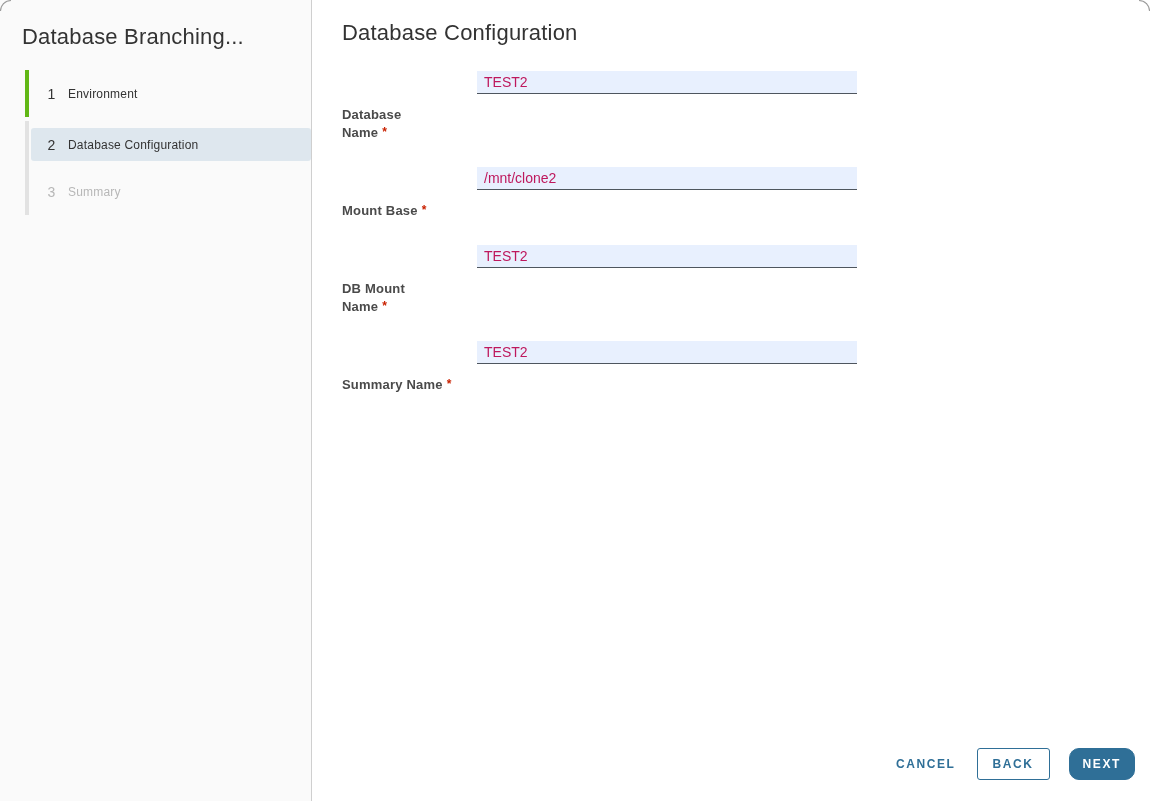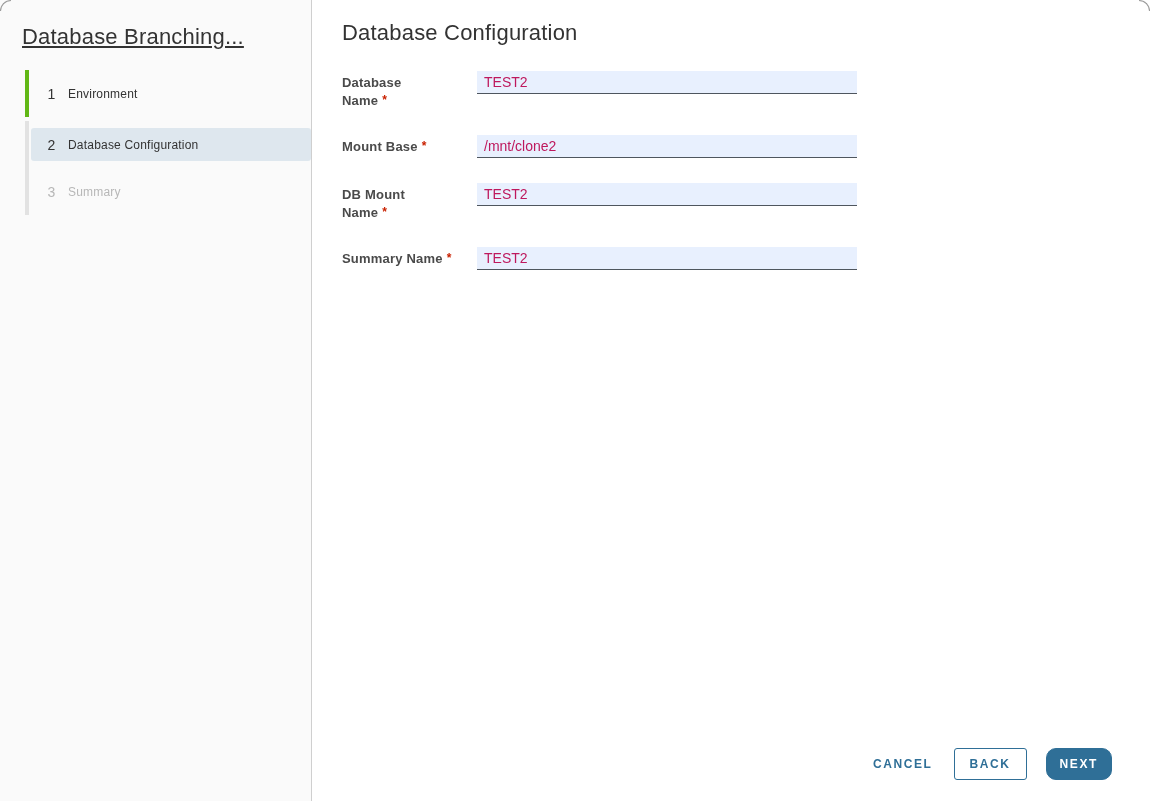--- a/index.html
+++ b/index.html
@@ -8,45 +8,45 @@
   .wizard { position:relative; display:flex; width:1150px; height:801px; background:#fff; }
 
   
   .corner { position:absolute; width:11px; height:11px; border:0 solid #9a9a9a; pointer-events:none; z-index:5; }
   .corner.tl { top:0; left:0; border-top-width:1px; border-left-width:1px; border-top-left-radius:11px; }
   .corner.tr { top:0; right:0; border-top-width:1px; border-right-width:1px; border-top-right-radius:11px; }
 
   
   .sidebar { width:312px; min-width:312px; height:100%; background:#fafafa; border-right:1px solid #cfcfcf; }
   .sidebar-title { margin:24px 20px 0 22px; font-size:22px; font-weight:300; color:#333;
-                   letter-spacing:.2px; line-height:26px; white-space:nowrap; overflow:hidden;text-decoration:underline; }
+                   letter-spacing:.2px; line-height:26px; white-space:nowrap; overflow:hidden; }
   .steps { margin:20px 0 0 25px; }
   .step { display:flex; align-items:stretch; height:47px; border-left:4px solid #e2e2e2; cursor:pointer; }
   .step.completed { border-left-color:#61b715; margin-bottom:4px; }
   .step-inner { flex:1; display:flex; align-items:center; margin-left:2px; padding-left:15px; }
   .step.current .step-inner { background:#dee7ee; border-radius:3px; margin:7px 0 7px 2px; }
   .step-num { width:11px; text-align:center; margin-right:11px; font-size:14px; color:#333; }
   .step-label { font-size:12px; color:#333; letter-spacing:.2px; }
   .step.upcoming .step-num, .step.upcoming .step-label { color:#b7b7b7; }
 
   
   .main { position:relative; flex:1; height:100%; background:#fff; padding:20px 0 0 30px; }
   .main-title { font-size:22px; font-weight:300; color:#333; letter-spacing:.2px; line-height:26px; }
   .form { margin-top:25px; }
   .field-row { display:flex; align-items:flex-start; margin-bottom:25px; }
   .field-label { width:135px; min-width:135px; padding-top:3px; font-size:13px; font-weight:700;
-                 color:#4a4a4a; line-height:18px; letter-spacing:.2px; }
+                 color:#4a4a4a; line-height:18px; letter-spacing:.2px;margin-top:32px; }
   .lbl-line { display:block; }
   .req { color:#c92100; margin-left:4px; font-size:12px; position:relative; top:-1px; }
   .text-input { width:380px; height:23px; background:#e8f0fe; border:none; border-bottom:1px solid #4e565e;
                 padding:0 7px; font-size:14px; color:#be185d; font-family:"Liberation Sans", sans-serif;
                 border-radius:0; outline:none; }
 
   
-  .footer { position:absolute; right:38px; bottom:21px; display:flex; align-items:center; }
+  .footer { position:absolute; right:15px; bottom:21px; display:flex; align-items:center; }
   .btn { font-family:"Liberation Sans", sans-serif; font-size:12px; font-weight:700;
          letter-spacing:1.6px; text-transform:uppercase; cursor:pointer; }
   .btn-link { color:#2f6f97; background:none; border:none; padding:0; margin-right:21px; }
   .btn-outline { color:#2f6f97; background:#fff; border:1px solid #2f6f97; border-radius:3px;
                  height:32px; padding:0 15px; margin-right:19px; }
   .btn-primary { color:#fff; background:#2f6f97; border:1px solid #2f6f97; border-radius:10px;
                  height:32px; padding:0 13px; }
 </style>
 </head>
 <body>

